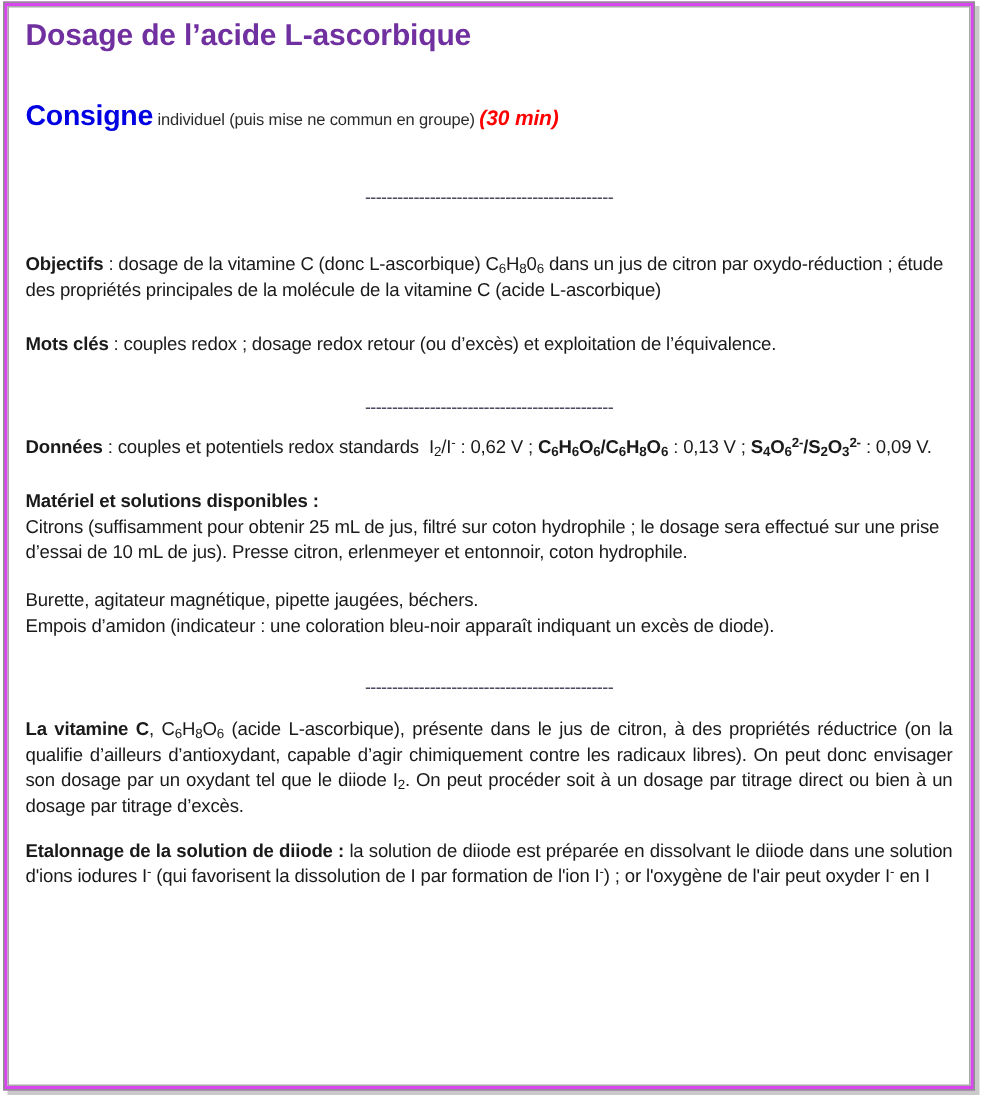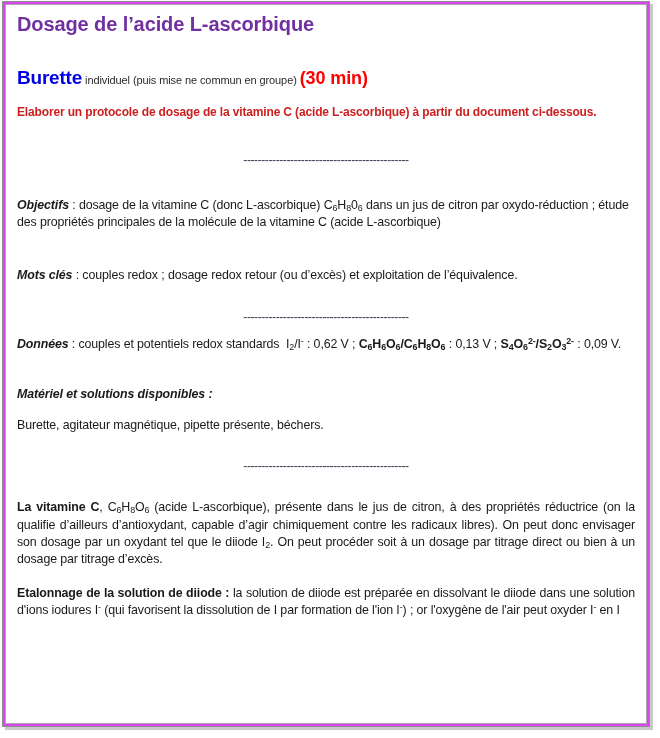--- a/index.html
+++ b/index.html
@@ -61,24 +61,25 @@
     font-weight: bold;
     color: #0000e2;
     letter-spacing: -0.2px;
   }
   .consigne-sub {
     font-size: 11px;
     color: #2b2b2b;
     letter-spacing: -0.1px;
   }
   .consigne-time {
-    font-size: 18px;
+    font-size: 14px;
     font-weight: bold;
     color: #ff0000;
     letter-spacing: -0.1px;
+    font-style: italic;
   }
 
   .instruction {
     margin: 15px 0 0 2px;
     font-size: 12px;
     font-weight: bold;
     color: #cc2020;
     letter-spacing: -0.15px;
   }
 
@@ -98,28 +99,28 @@
 
   
   .blk {
     font-size: 12.4px;
     line-height: 1.38;
     color: #1a1a1a;
     margin-left: 2px;
     margin-right: 2px;
     letter-spacing: -0.12px;
   }
-  .blk.justify { text-align: justify; }
-  .lead-ital { font-style: italic; font-weight: bold; }
+  .blk.justify { text-align: justify; margin-top: 13px; }
+  .lead-ital { font-weight: bold; }
   .lead-bold { font-weight: bold; }
 
   .gap-objectifs { margin-top: 30px; }
-  .gap-motscles  { margin-top: 36px; }
+  .gap-motscles  { margin-top: 19px; }
   .gap-donnees   { margin-top: 12px; }
-  .gap-materiel  { margin-top: 33px; }
+  .gap-materiel  { margin-top: 19px; }
   .gap-burette   { margin-top: 14px; }
   .gap-solutions { margin-top: 14px; }
   .gap-vitamine  { margin-top: 26px; }
   .gap-deuxieme  { margin-top: 0px; }
   .gap-etalon    { margin-top: 17px; }
 
   sub { font-size: 0.72em; vertical-align: -0.22em; line-height: 0; }
   sup { font-size: 0.72em; vertical-align: 0.42em; line-height: 0; }
   .nb { white-space: nowrap; }
   .chem-b { font-weight: bold; }
@@ -127,49 +128,50 @@
 </head>
 <body>
 
 <div class="page-frame">
   <div class="page-inner">
     <div class="content">
 
       <div class="doc-title">Dosage de l’acide L-ascorbique</div>
 
       <div class="consigne-row">
-        <span class="consigne-word">Burette</span><span class="consigne-sub">&nbsp;</span><span class="consigne-sub">individuel (puis mise ne commun en groupe)</span><span class="consigne-sub">&nbsp;</span><span class="consigne-time">(30 min)</span>
+        <span class="consigne-word">Consigne</span><span class="consigne-sub">&nbsp;</span><span class="consigne-sub">individuel (puis mise ne commun en groupe)</span><span class="consigne-sub">&nbsp;</span><span class="consigne-time">(30 min)</span>
       </div>
 
-      <div class="instruction">Elaborer un protocole de dosage de la vitamine C (acide L-ascorbique) à partir du document ci-dessous.</div>
 
       <div class="sep sep-1">----------------------------------------------</div>
 
       <div class="blk gap-objectifs">
         <span class="lead-ital">Objectifs</span><span> : </span><span>dosage de la vitamine C (donc L-ascorbique) </span><span class="nb">C<sub>6</sub>H<sub>8</sub>0<sub>6</sub></span><span> dans un jus de citron par oxydo-réduction ; étude des propriétés principales de la molécule de la vitamine C (acide L-ascorbique)</span>
       </div>
 
       <div class="blk gap-motscles">
         <span class="lead-ital">Mots clés</span><span> : </span><span>couples redox ; dosage redox retour (ou d’excès) et exploitation de l’équivalence.</span>
       </div>
 
       <div class="sep sep-2">----------------------------------------------</div>
 
       <div class="blk gap-donnees">
         <span class="lead-ital">Données</span><span> : </span><span>couples et potentiels redox standards</span>&nbsp;&nbsp;<span class="nb">I<sub>2</sub>/I<sup>-</sup> : 0,62 V</span> ; <span class="nb chem-b">C<sub>6</sub>H<sub>6</sub>O<sub>6</sub>/C<sub>6</sub>H<sub>8</sub>O<sub>6</sub></span> : 0,13 V ; <span class="nb chem-b">S<sub>4</sub>O<sub>6</sub><sup>2-</sup>/S<sub>2</sub>O<sub>3</sub><sup>2-</sup></span> : 0,09 V.
       </div>
 
       <div class="blk gap-materiel">
         <span class="lead-ital">Matériel et solutions disponibles :</span>
       </div>
+      <div class="blk">Citrons (suffisamment pour obtenir 25 mL de jus, filtré sur coton hydrophile ; le dosage sera effectué sur une prise d’essai de 10 mL de jus). Presse citron, erlenmeyer et entonnoir, coton hydrophile.</div>
 
-      <div class="blk gap-burette">Burette, agitateur magnétique, pipette présente, béchers.</div>
+      <div class="blk gap-burette">Burette, agitateur magnétique, pipette jaugées, béchers.</div>
 
 
 
+      <div class="blk">Empois d’amidon (indicateur : une coloration bleu-noir apparaît indiquant un excès de diode).</div>
 
       <div class="sep sep-3">----------------------------------------------</div>
 
       <div class="blk justify gap-vitamine">
         <span class="lead-bold">La vitamine C</span><span>, </span><span class="nb">C<sub>6</sub>H<sub>8</sub>O<sub>6</sub></span><span> (acide L-ascorbique), présente dans le jus de citron, à des propriétés réductrice (on la qualifie d’ailleurs d’antioxydant, capable d’agir chimiquement contre les radicaux libres). On peut donc envisager son dosage par un oxydant tel que le diiode I</span><sub>2</sub><span>. On peut procéder soit à un dosage par titrage direct ou bien à un dosage par titrage d’excès.</span>
       </div>
 
 
       <div class="blk justify gap-etalon">
         <span class="lead-bold">Etalonnage de la solution de diiode :</span><span> la solution de diiode est préparée en dissolvant le diiode dans une solution d'ions iodures I</span><sup>-</sup><span> (qui favorisent la dissolution de I</span><span> par formation de l'ion I</span><sup>-</sup><span>) ; or l'oxygène de l'air peut oxyder I</span><sup>-</sup><span> en I</span>

